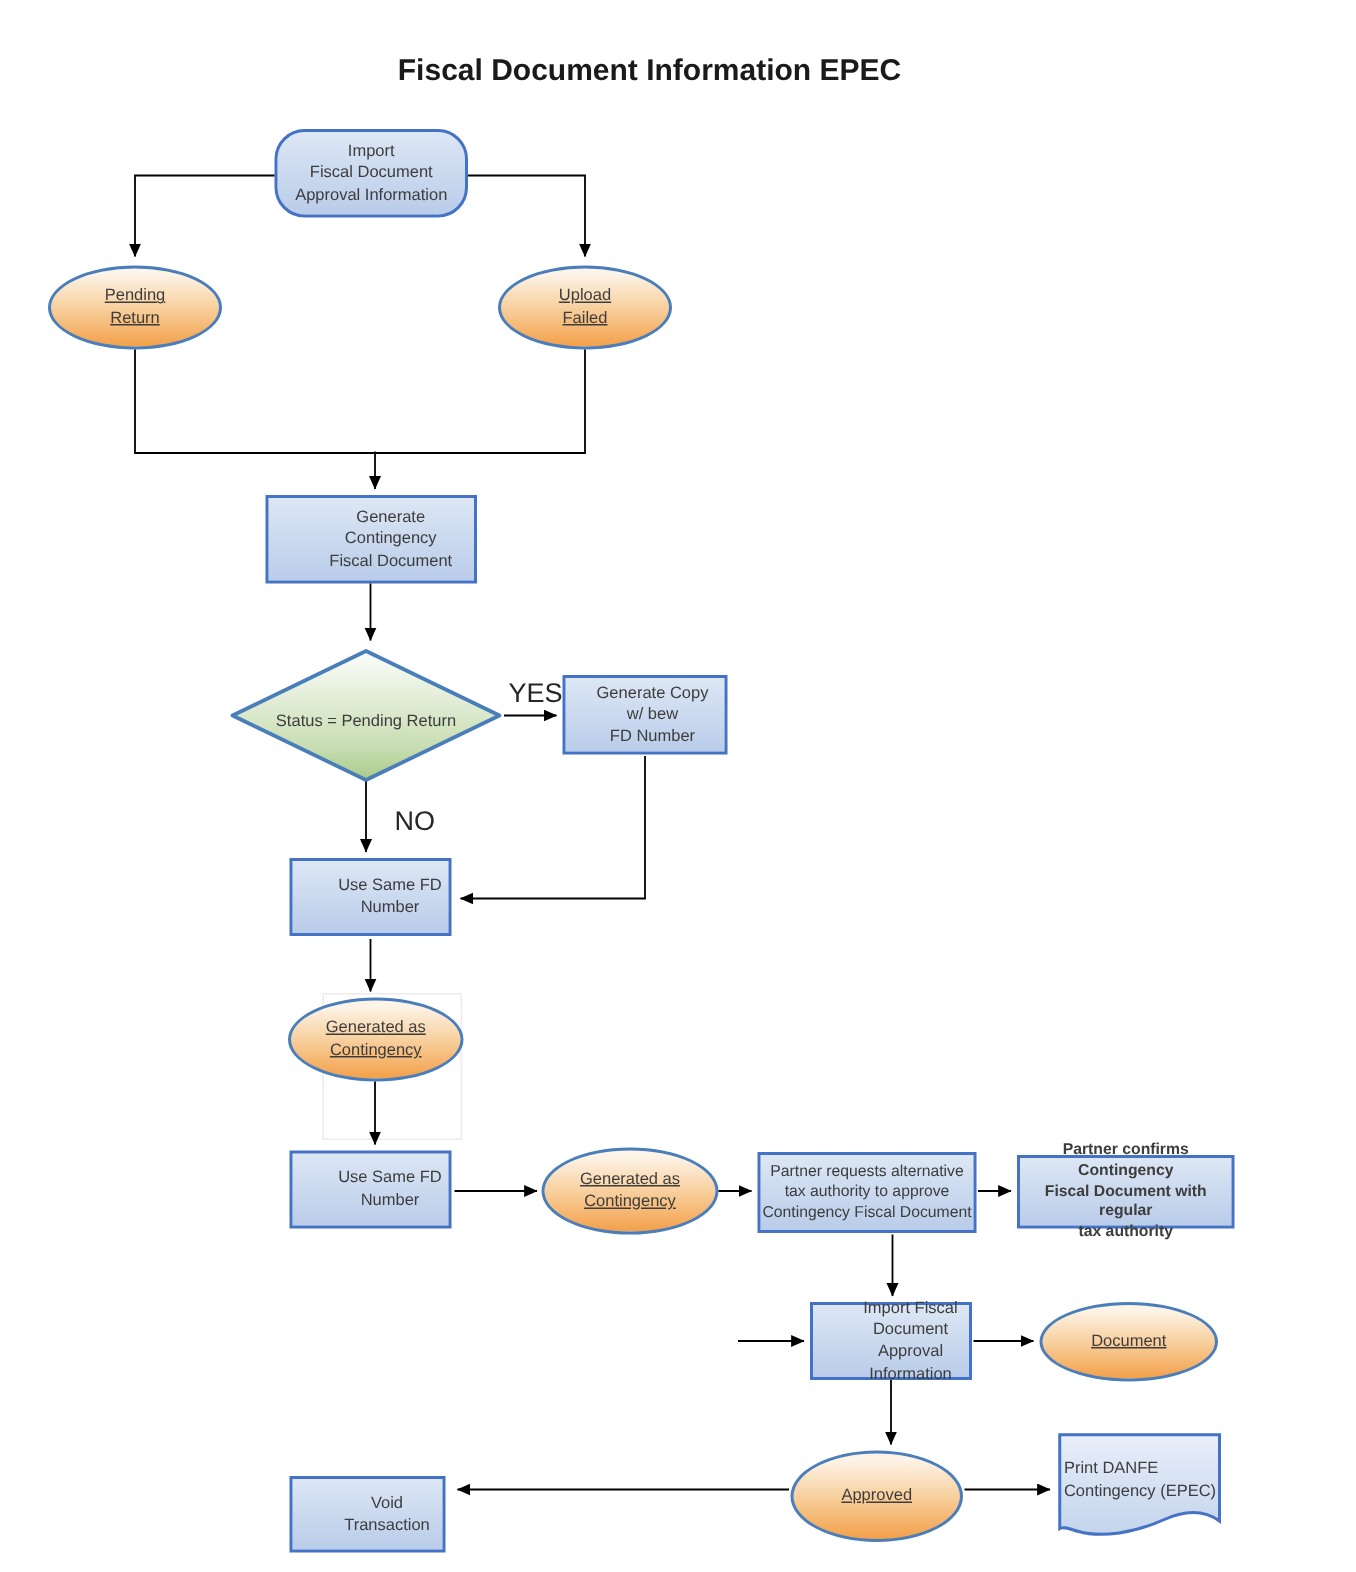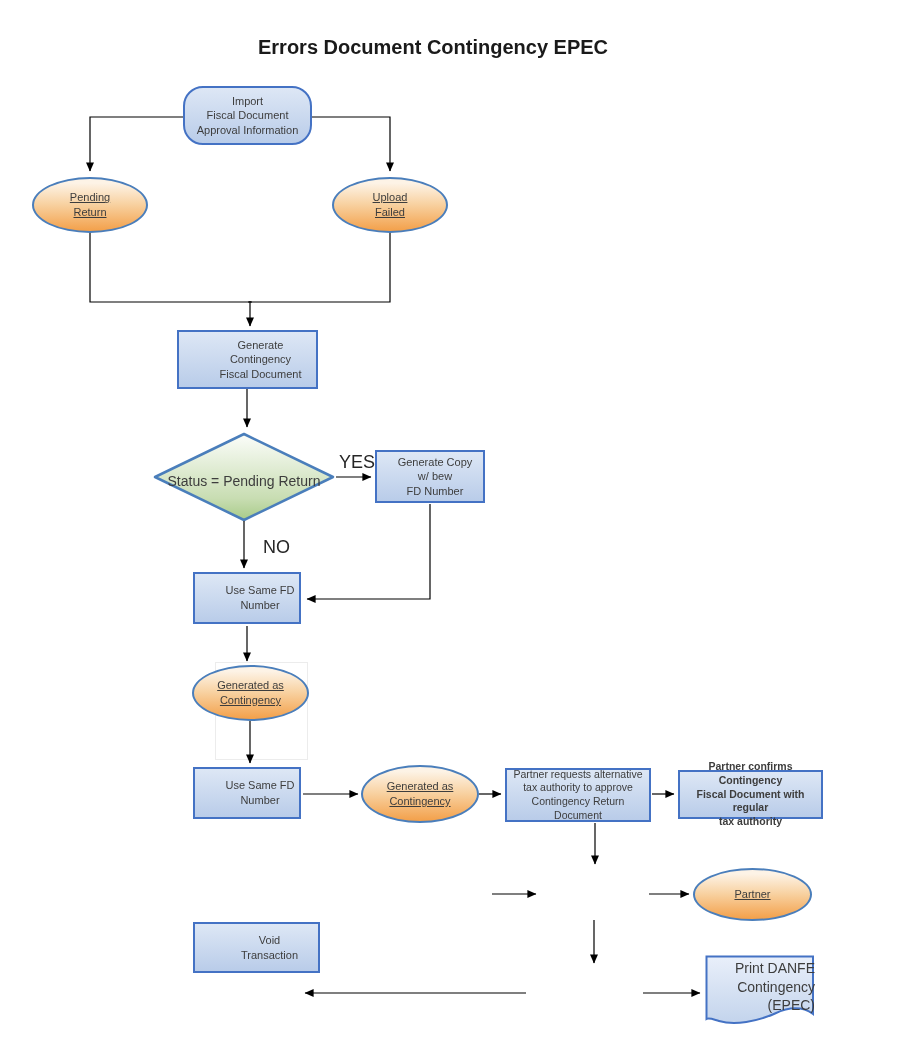--- a/index.html
+++ b/index.html
@@ -29,31 +29,31 @@
   .ghost{
     position:absolute;border:1px solid #ececec;background:transparent;z-index:0;
   }
   .small{font-size:10.5px;line-height:1.3;}
   .edge-label{
     position:absolute;font-size:18px;color:#262626;z-index:3;
   }
   .shape-svg{position:absolute;z-index:2;}
   .overlay-label{
     position:absolute;display:flex;align-items:center;justify-content:center;
-    text-align:right;font-size:14px;line-height:1.32;white-space:pre-line;z-index:3;
+    text-align:left;font-size:11px;line-height:1.32;white-space:pre-line;z-index:3;
   }
   #edges{position:absolute;left:0;top:0;z-index:5;pointer-events:none;}
   #edges polyline{fill:none;stroke:var(--arrow,#000);stroke-width:1.2;}
 </style>
 </head>
 <body>
 
 <div id="canvas">
 
-  <div class="title">Errors Document Contingency EPEC</div>
+  <div class="title">Fiscal Document Information EPEC</div>
 
   <svg id="edges" width="904" height="1048">
     <defs>
       <marker id="arr" markerWidth="11" markerHeight="9" refX="8.6" refY="4" orient="auto" markerUnits="userSpaceOnUse">
         <path d="M0,0 L9,4 L0,8 Z" fill="#000"></path>
       </marker>
     </defs>
     <polyline points="183,117 90,117 90,171" marker-end="url(#arr)"></polyline>
     <polyline points="312,117 390,117 390,171" marker-end="url(#arr)"></polyline>
     <polyline points="90,233 90,302 252,302"></polyline>
@@ -119,33 +119,37 @@
 Contingency</div>
 
   <div class="node box thick" style="left:193px;top:767px;width:108px;height:52px;">Use Same FD
 Number</div>
 
   <div class="node ellipse" style="left:361px;top:765px;width:118px;height:58px;">Generated as
 Contingency</div>
 
   <div class="node box small" style="left:505px;top:768px;width:146px;height:54px;">Partner requests alternative
 tax authority to approve
-Contingency Return Document</div>
+Contingency Fiscal Document</div>
 
   <div class="node box small" style="left:678px;top:770px;width:145px;height:49px;font-weight:bold;">Partner confirms Contingency
 Fiscal Document with regular
 tax authority</div>
 
 
+  <div class="node box thick" style="left:540px;top:868px;width:108px;height:52px;">Import Fiscal
+Document Approval
+Information</div>
 
-  <div class="node ellipse" style="left:693px;top:868px;width:119px;height:53px;">Partner</div>
+  <div class="node ellipse" style="left:693px;top:868px;width:119px;height:53px;">Document</div>
 
-  <div class="node box thick" style="left:193px;top:922px;width:127px;height:51px;">Void
+  <div class="node box thick" style="left:193px;top:984px;width:104px;height:51px;">Void
 Transaction</div>
 
+  <div class="node ellipse" style="left:527px;top:967px;width:115px;height:61px;">Approved</div>
 
   <svg class="shape-svg" style="left:705px;top:955px;" width="110" height="75" viewBox="0 0 110 75">
     <defs>
       <linearGradient id="docGrad" x1="0" y1="0" x2="0" y2="1">
         <stop offset="0" style="stop-color:var(--doc-fill-top,#e9effa)"></stop>
         <stop offset="1" style="stop-color:var(--doc-fill-bottom,#c3d4ec)"></stop>
       </linearGradient>
     </defs>
     <path d="M1.5,1.5 L108,1.5 L108,59 C97,51 84,52 70,58.5 C52,66.5 30,70.5 14,66 C8,64.3 4,62.5 1.5,64 Z" fill="url(#docGrad)" stroke="#4472c4" stroke-width="2"></path>
   </svg>

